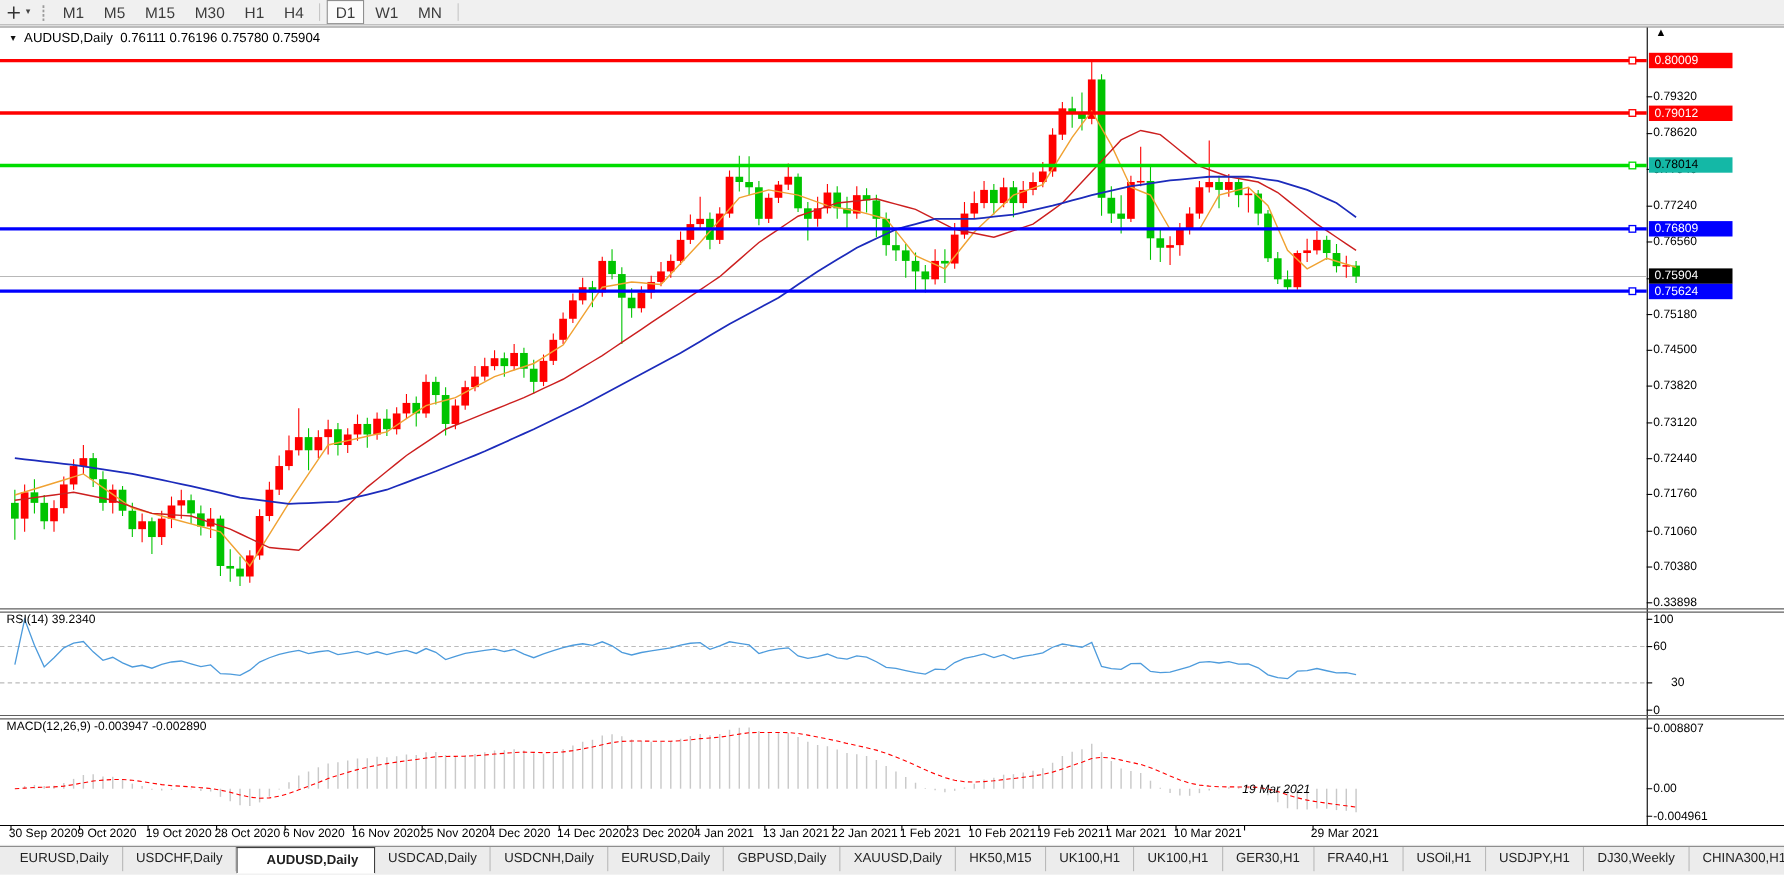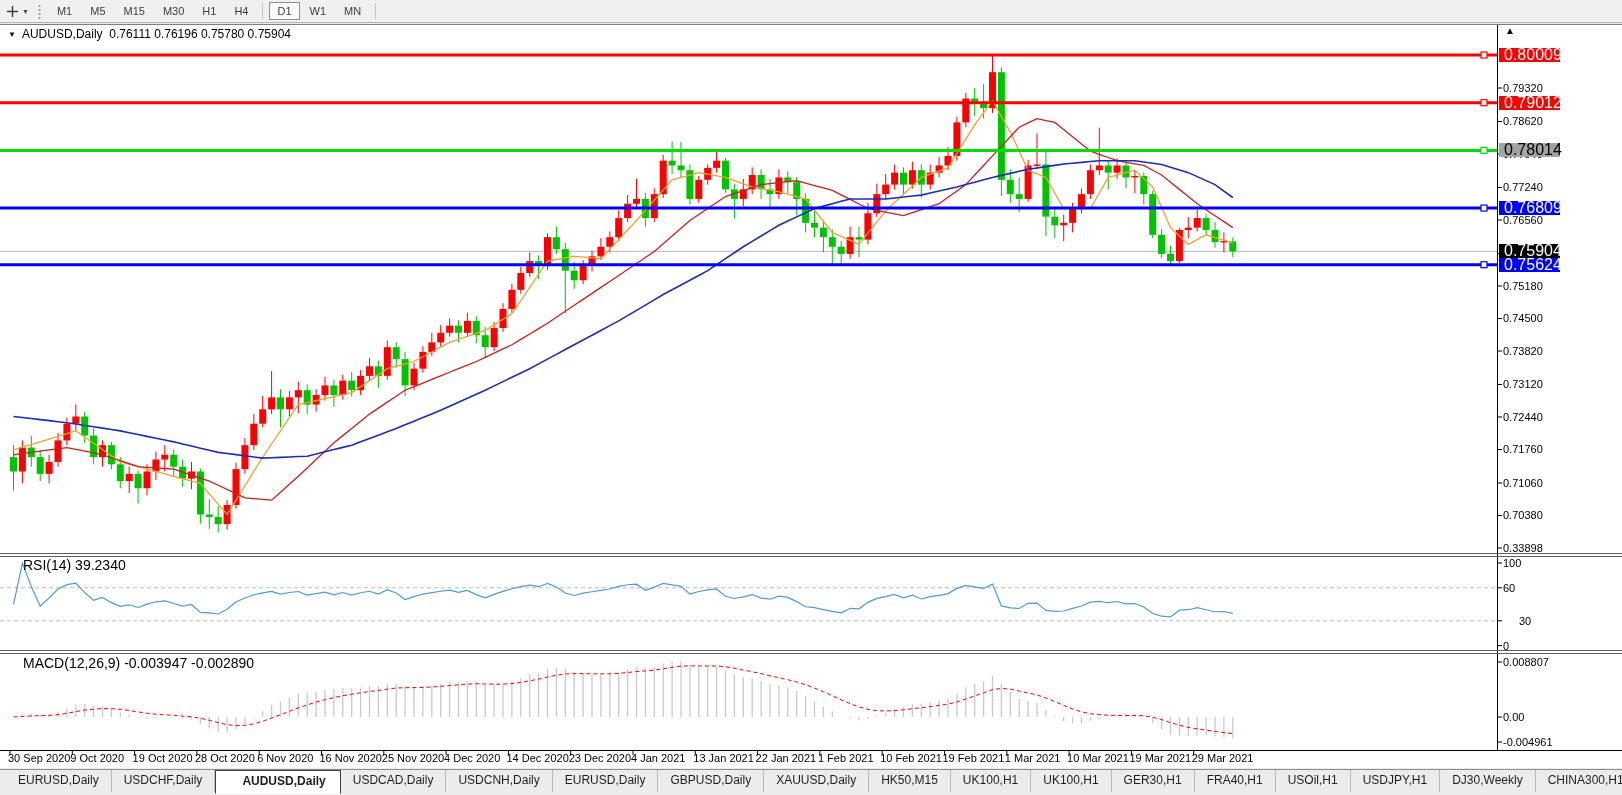--- a/index.html
+++ b/index.html
@@ -7,36 +7,36 @@
        font-family:"Liberation Sans",sans-serif;background:#ececec;}
   
   #toolbar{position:absolute;top:0;left:0;width:1622px;height:23px;background:#f0f0f0;
            border-bottom:1px solid #b5b5b5;display:flex;align-items:center;box-sizing:border-box;}
   #cursor-btn{display:flex;align-items:center;gap:3px;padding:2px 5px 2px 6px;}
   #cursor-btn svg{display:block;}
   .chev{font-size:7px;color:#444;line-height:7px;}
   .grip{width:5px;height:15px;margin:0 6px 0 3px;
         background-image:radial-gradient(circle,#9a9a9a 1px,rgba(0,0,0,0) 1.2px);
         background-size:5px 4px;}
-  .tfbtn{font-size:11px;color:#3c3c3c;padding:3px 8px;margin:0 1px;white-space:nowrap;}
+  .tfbtn{font-size:14px;color:#3c3c3c;padding:3px 8px;margin:0 1px;white-space:nowrap;}
   .tfbtn.active{background:#fbfbfb;border:1px solid #8f8f8f;padding:2px 7px;}
   .tsep{width:1px;height:16px;background:#c6c6c6;margin:0 5px;}
   
   #chartbg{position:absolute;top:24px;left:0;width:1622px;height:744px;background:#fff;}
   #chart-svg{position:absolute;top:0;left:0;}
   #chart-title{position:absolute;top:27px;left:8px;font-size:12px;color:#000;
                display:flex;align-items:center;gap:6px;white-space:pre;}
   #chart-title .tri{font-size:8px;color:#111;}
   #corner-marker{position:absolute;left:1505px;top:25px;font-size:10px;color:#000;}
   
   .plabel{position:absolute;left:1503px;font-size:11px;color:#000;white-space:nowrap;}
-  .badge{position:absolute;left:1499px;width:61px;height:14px;font-size:16px;line-height:14px;
+  .badge{position:absolute;left:1499px;width:76px;height:14px;font-size:11px;line-height:14px;
          padding-left:5px;box-sizing:border-box;white-space:nowrap;}
   .dlabel{position:absolute;top:752px;font-size:11px;color:#000;white-space:nowrap;}
-  .ilabel{position:absolute;font-size:14px;color:#000;white-space:nowrap;margin-left:17px;}
+  .ilabel{position:absolute;font-size:11px;color:#000;white-space:nowrap;}
   
   #tabs{position:absolute;top:769px;left:0;width:1622px;height:26px;background:#ececec;
         border-top:1px solid #8e8e8e;display:flex;align-items:flex-start;box-sizing:border-box;
         font-size:12px;color:#1f1f1f;padding-left:6px;}
   .tab{padding:3px 12px 4px 12px;border-right:1px solid #b9b9b9;white-space:nowrap;height:15px;}
   .tab.active{background:#fff;border:1px solid #3f3f3f;border-bottom:1px solid #fff;
               font-weight:bold;padding:3px 14px 4px 26px;}
 </style>
 </head>
 <body>
@@ -591,21 +591,21 @@
     <div class="plabel" style="left: 1503px; top: 312.478px;">0.74500</div>
     <div class="plabel" style="left: 1503px; top: 344.993px;">0.73820</div>
     <div class="plabel" style="left: 1503px; top: 378.465px;">0.73120</div>
     <div class="plabel" style="left: 1503px; top: 410.981px;">0.72440</div>
     <div class="plabel" style="left: 1503px; top: 443.497px;">0.71760</div>
     <div class="plabel" style="left: 1503px; top: 476.968px;">0.71060</div>
     <div class="plabel" style="left: 1503px; top: 509.484px;">0.70380</div>
     <div class="plabel" style="left: 1503px; top: 542px;">0.33898</div>
     <div class="badge" style="left: 1499px; top: 48.0541px; background: rgb(255, 0, 0); color: rgb(255, 255, 255);">0.80009</div>
     <div class="badge" style="left: 1499px; top: 95.7276px; background: rgb(255, 0, 0); color: rgb(255, 255, 255);">0.79012</div>
-    <div class="badge" style="left: 1499px; top: 143.449px; background: #a3a3a3; color: rgb(0, 0, 0);">0.78014</div>
+    <div class="badge" style="left: 1499px; top: 143.449px; background: #14b8a6; color: rgb(0, 0, 0);">0.78014</div>
     <div class="badge" style="left: 1499px; top: 201.068px; background: rgb(0, 0, 255); color: rgb(255, 255, 255);">0.76809</div>
     <div class="badge" style="left: 1499px; top: 244.343px; background: rgb(0, 0, 0); color: rgb(255, 255, 255);">0.75904</div>
     <div class="badge" style="left: 1499px; top: 257.732px; background: rgb(0, 0, 255); color: rgb(255, 255, 255);">0.75624</div>
     <div class="plabel" style="left: 1503px; top: 557px;">100</div>
     <div class="plabel" style="left: 1503px; top: 581.8px;">60</div>
     <div class="plabel" style="left: 1503px; top: 614.8px; padding-left: 16px;">30</div>
     <div class="plabel" style="left: 1503px; top: 639.6px;">0</div>
     <div class="plabel" style="left: 1503px; top: 656px;">0.008807</div>
     <div class="plabel" style="left: 1503px; top: 711px;">0.00</div>
     <div class="plabel" style="left: 1503px; top: 736px;">-0.004961</div>
@@ -620,21 +620,21 @@
     <div class="dlabel" style="left: 506.4px; top: 752px;">14 Dec 2020</div>
     <div class="dlabel" style="left: 568.7px; top: 752px;">23 Dec 2020</div>
     <div class="dlabel" style="left: 631px; top: 752px;">4 Jan 2021</div>
     <div class="dlabel" style="left: 693.3px; top: 752px;">13 Jan 2021</div>
     <div class="dlabel" style="left: 755.6px; top: 752px;">22 Jan 2021</div>
     <div class="dlabel" style="left: 817.9px; top: 752px;">1 Feb 2021</div>
     <div class="dlabel" style="left: 880.2px; top: 752px;">10 Feb 2021</div>
     <div class="dlabel" style="left: 942.5px; top: 752px;">19 Feb 2021</div>
     <div class="dlabel" style="left: 1004.8px; top: 752px;">1 Mar 2021</div>
     <div class="dlabel" style="left: 1067.1px; top: 752px;">10 Mar 2021</div>
-    <div class="dlabel" style="left: 1129.4px; top: 752px;">19 Mar 2021</div>
+    <div class="dlabel" style="left: 1129.4px; top: 712px; font-style: italic;">19 Mar 2021</div>
     <div class="dlabel" style="left: 1191.7px; top: 752px;">29 Mar 2021</div>
   </div>
 
 <div id="tabs">
   <span id="tab-items" style="display:flex;">
       <span class="tab">EURUSD,Daily</span>
       <span class="tab">USDCHF,Daily</span>
       <span class="tab active">AUDUSD,Daily</span>
       <span class="tab">USDCAD,Daily</span>
       <span class="tab">USDCNH,Daily</span>

